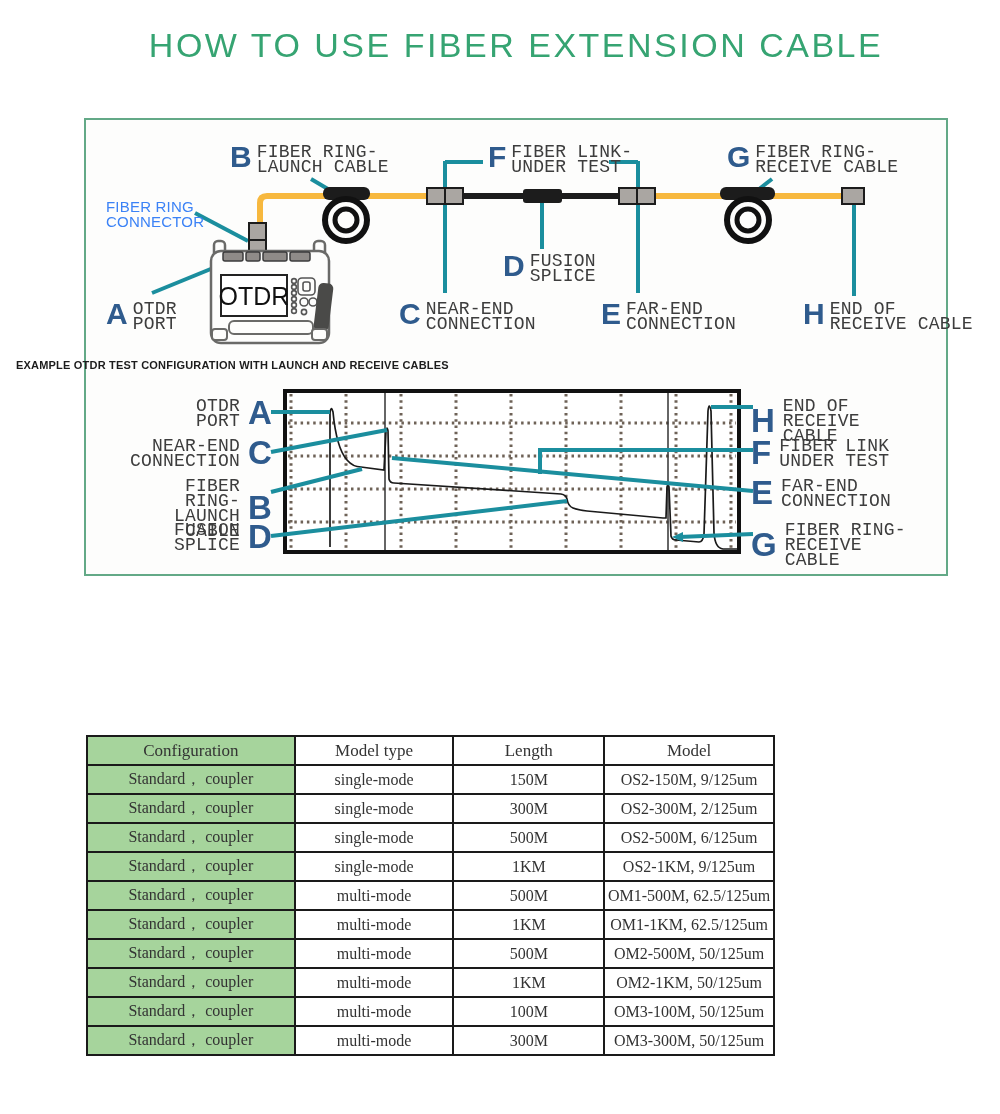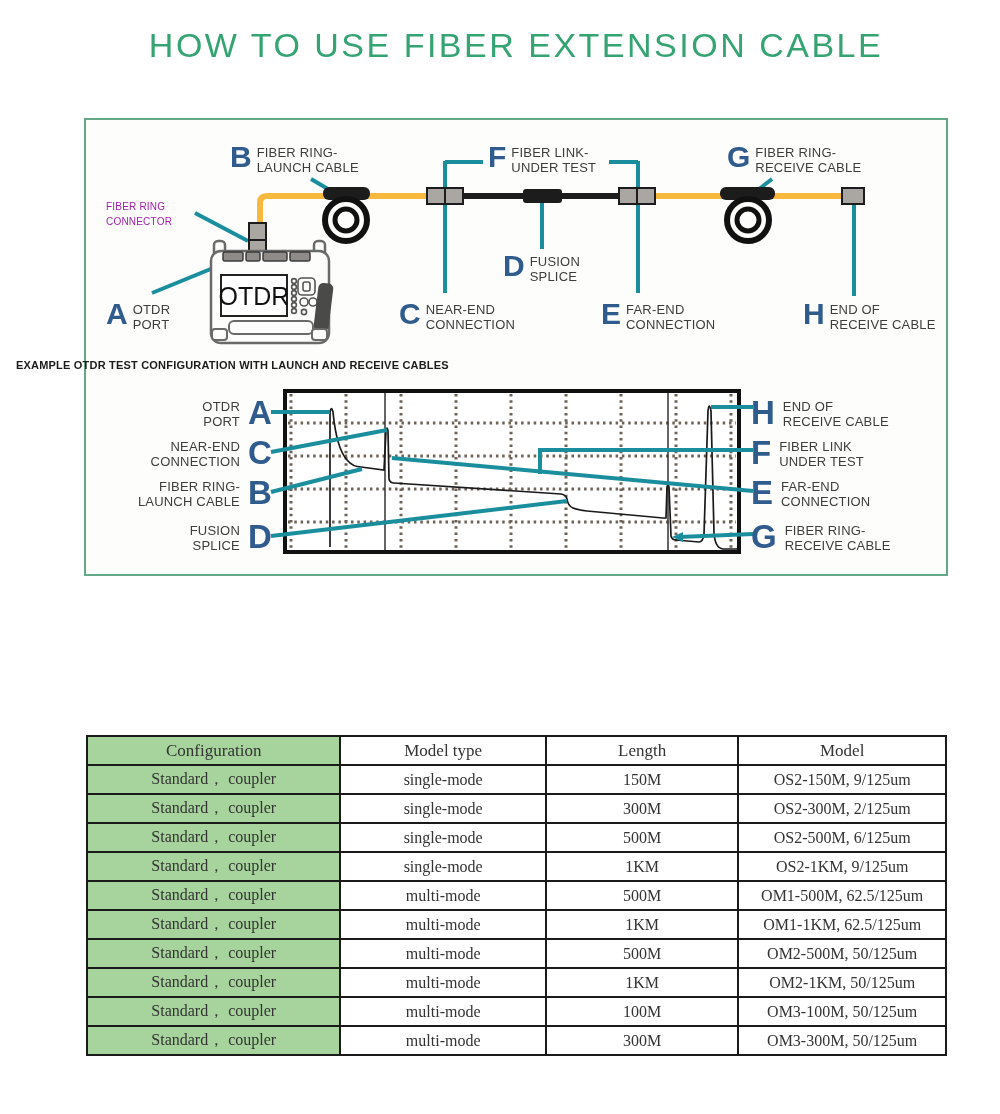--- a/index.html
+++ b/index.html
@@ -9,27 +9,27 @@
         font-size:34px;font-weight:500;letter-spacing:2.5px;color:#36a472;}
   .section-title{position:absolute;top:630px;left:0;width:1000px;text-align:center;
         font-size:44px;font-weight:500;letter-spacing:4px;color:#36a472;}
   .green-box{position:absolute;left:68px;top:118px;width:860px;height:454px;
         border:2px solid #63a987;background:#fdfdfc;}
   .diagram-svg{position:absolute;left:68px;top:118px;}
   .caption{position:absolute;top:359px;left:0;width:1000px;
         font-size:11px;font-weight:600;letter-spacing:0.2px;color:#1c1c1c;}
   .callout{position:absolute;display:flex;align-items:flex-start;gap:5px;}
   .callout .letter{font-size:30px;line-height:28px;font-weight:bold;color:#2f5b8d;}
-  .lab-lines{font-size:13px;line-height:15px;letter-spacing:0.2px;color:#3d3d3d;padding-top:2px;}
-  .plain-label{position:absolute;font-size:10px;line-height:15px;letter-spacing:0.2px;color:#a21caf;}
+  .lab-lines{font-size:18px;line-height:15px;letter-spacing:0.2px;color:#3d3d3d;padding-top:2px;font-family:Liberation Mono, monospace;}
+  .plain-label{position:absolute;font-size:15px;line-height:15px;letter-spacing:0.2px;color:#3b82f6;}
   .trace-label{position:absolute;display:flex;align-items:center;gap:8px;}
   .trace-label .big-letter{font-size:33px;font-weight:bold;color:#2f5b8d;line-height:30px;}
   .trace-label .t-right{text-align:right;width:112px;}
   .trace-label .t-left{text-align:left;width:130px;}
-  table.product{position:absolute;left:70px;top:735px;width:861px;border-collapse:collapse;
+  table.product{position:absolute;left:70px;top:735px;width:689px;border-collapse:collapse;
         font-family:"Liberation Serif","DejaVu Serif",serif;color:#333;}
   table.product th,table.product td{border:2px solid #1a1a1a;text-align:center;
         height:27px;padding:0;font-weight:normal;}
   table.product th{font-size:17px;}
   table.product td{font-size:16px;}
   .cfg{background:#a6d49c;}
 </style>
 </head>
 <body>
 

